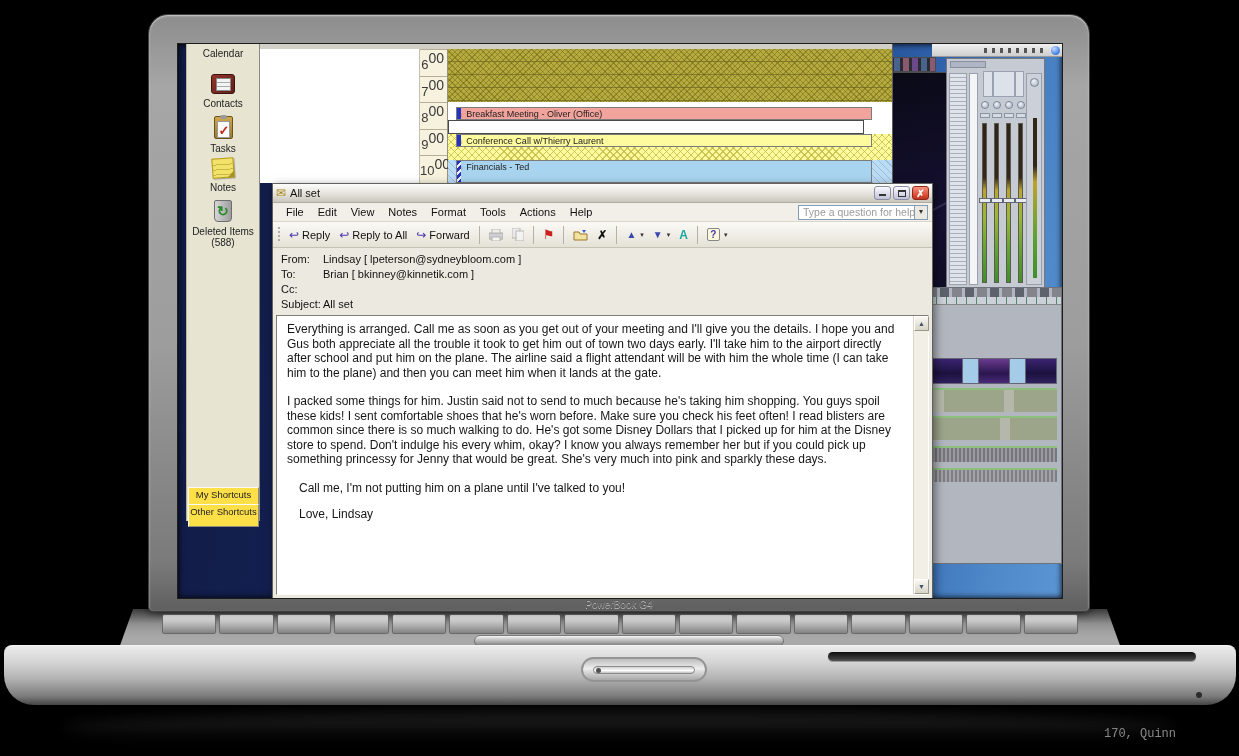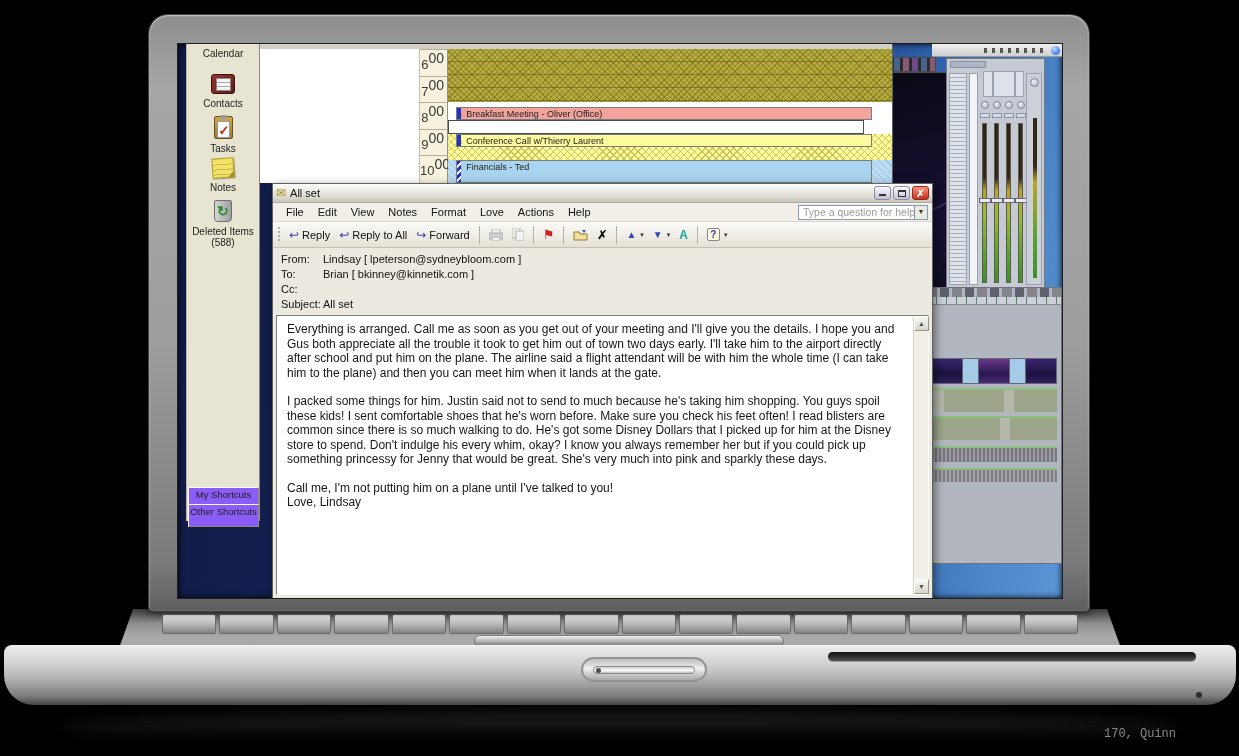--- a/index.html
+++ b/index.html
@@ -131,21 +131,21 @@
     border-radius:2px; display:block; }
   .ico-tasks b { position:absolute; left:4px; top:6px; color:#c42a1a; font-size:13px; }
   .ico-notes { width:22px; height:20px; background:#f2e268; border:1px solid #b09a28;
     transform:rotate(-4deg); box-shadow:1px 1px 1px rgba(0,0,0,.3);
     background-image:linear-gradient(180deg,transparent 5px,#c8b84a 5px 6px,transparent 6px 10px,#c8b84a 10px 11px,transparent 11px 15px,#c8b84a 15px 16px,transparent 16px); }
   .ico-notes i { position:absolute; right:-1px; bottom:-1px; width:0; height:0; display:block;
     border-left:7px solid transparent; border-bottom:7px solid #a89020; }
   .ico-trash { width:18px; height:22px; background:linear-gradient(90deg,#d6d6d6,#9e9e9e);
     border:1px solid #6e6e6e; border-radius:2px 2px 4px 4px; }
   .ico-trash b { position:absolute; left:2px; top:2px; font-size:14px; color:#2a8a2a; font-weight:bold; }
-  .sb-btn { position:absolute; left:1px; width:71px; height:23px; background:#8b5cf6;
+  .sb-btn { position:absolute; left:1px; width:71px; height:23px; background:#fde047;
     border:1px solid; border-color:#fbfaf4 #8f8c7c #8f8c7c #fbfaf4; font-size:9.5px; color:#222;
     text-align:center; line-height:14px; }
   .white-panel { position:absolute; left:82px; top:5px; width:160px; height:134px; background:#ffffff;
     border-right:1px solid #c4c0b0; z-index:3; }
   .gutter { position:absolute; left:242px; top:5px; width:28px; height:134px; background:#f6f2de;
     border-right:1px solid #97927f; z-index:3; }
   .trow { position:absolute; left:0; width:100%; height:26.5px; border-top:1px solid #b5af97;
     text-align:right; padding-right:3px; color:#3a3a3a; }
   .hr { font-size:13px; }
   .hsup { font-size:14px; vertical-align:super; }
@@ -212,21 +212,21 @@
     color:#4838aa; font-weight:bold; font-size:10px; text-align:center; line-height:12px; }
   .e-headers { position:absolute; left:0; top:64px; right:0; height:67px; padding-top:5px; }
   .hrow { position:relative; height:15px; font-size:11px; color:#111; }
   .hlabel { position:absolute; left:8px; }
   .hvalue { position:absolute; left:50px; white-space:nowrap; }
   .e-body { position:absolute; left:3px; right:3px; top:131px; bottom:3px; background:#fff;
     border:1px solid; border-color:#7e7e78 #fff #fff #7e7e78; }
   .e-text { position:absolute; left:0; top:0; right:15px; bottom:0; overflow:hidden;
     padding:6px 10px; font-size:12px; line-height:14.5px; color:#161616; }
   .e-text p { margin:0 0 14px; }
-  .e-text p.nogap { margin:0; }
+  .e-text p.nogap { margin:12px; }
   .scrollbar { position:absolute; right:0; top:0; bottom:0; width:15px; background:#f2f0e6;
     border-left:1px solid #d8d5c8; }
   .sbtn { position:absolute; left:0; width:15px; height:15px; background:linear-gradient(180deg,#f8f7f2,#d8d5c6);
     border:1px solid; border-color:#fff #9a978a #9a978a #fff; text-align:center; font-size:7px;
     color:#44506e; line-height:14px; }
   .sbtn.up { top:0; } .sbtn.down { bottom:0; }
 </style>
 </head>
 <body>
 
@@ -397,21 +397,21 @@
             <span class="maxbox"></span>
           </span>
         <span class="wbtn wbtn-close">✗</span>
       </div>
       <div class="e-menubar">
         <span class="mitem">File</span>
         <span class="mitem">Edit</span>
         <span class="mitem">View</span>
         <span class="mitem">Notes</span>
         <span class="mitem">Format</span>
-        <span class="mitem">Love</span>
+        <span class="mitem">Tools</span>
         <span class="mitem">Actions</span>
         <span class="mitem">Help</span>
         <span class="helpbox">Type a question for help<span class="helpdrop">▾</span></span>
       </div>
       <div class="e-toolbar">
         <span class="grip"></span>
         <span class="tbtn">
             <span class="tico purple">↩</span>
             <span>Reply</span>
           </span>
@@ -495,15 +495,16 @@
           <p class="nogap">Love, Lindsay</p>
         </div>
         <div class="scrollbar">
           <div class="sbtn up">▲</div>
           <div class="sbtn down">▼</div>
         </div>
       </div>
     </div>
 
   </div>
+  <div class="lid-label">PowerBook G4</div>
 </div>
 
 <div class="credit">170, Quinn</div>
 
 </body></html>

